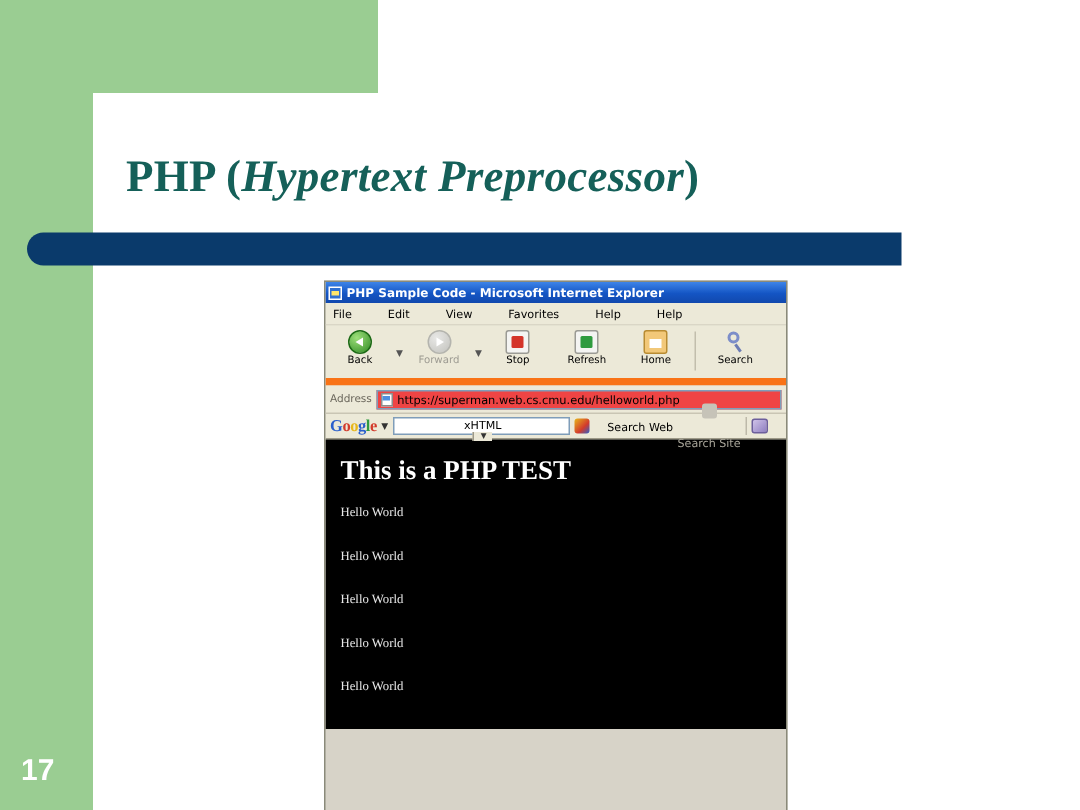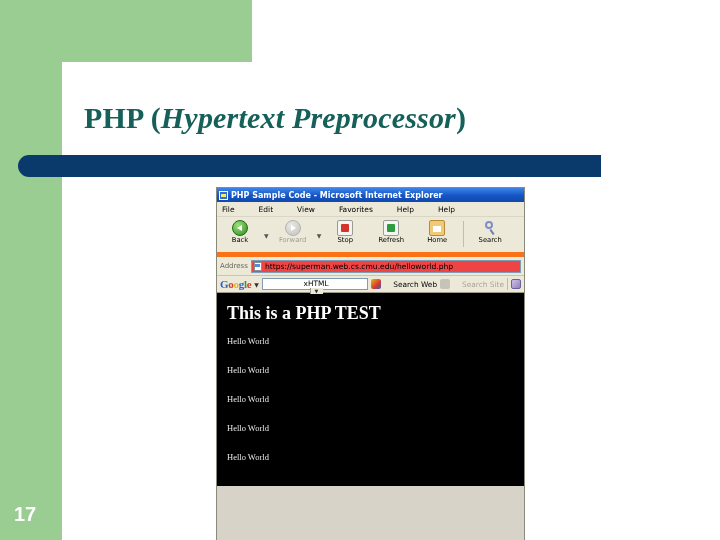--- a/index.html
+++ b/index.html
@@ -354,21 +354,21 @@
     color: #333;
   }
   .g-btn {
     display: flex;
     align-items: center;
     gap: 12px;
     font-size: 7.4px;
     color: #000000;
     white-space: nowrap;
   }
-  .g-btn.disabled { color: #a9a69a; }
+  .g-btn.disabled { color: #a9a69a; flex-direction: column; }
   .g-bico {
     width: 10px; height: 10px;
     background: #d9e4f4;
     border-radius: 2px;
     position: relative;
   }
   .g-bico.web { background: linear-gradient(135deg,#e8b71a,#d33b2c 60%,#2a5fcc); }
   .g-bico.site { background: #c6c3b8; }
   .g-sep {
     width: 1px; height: 12px; background: #bdb9a9;

